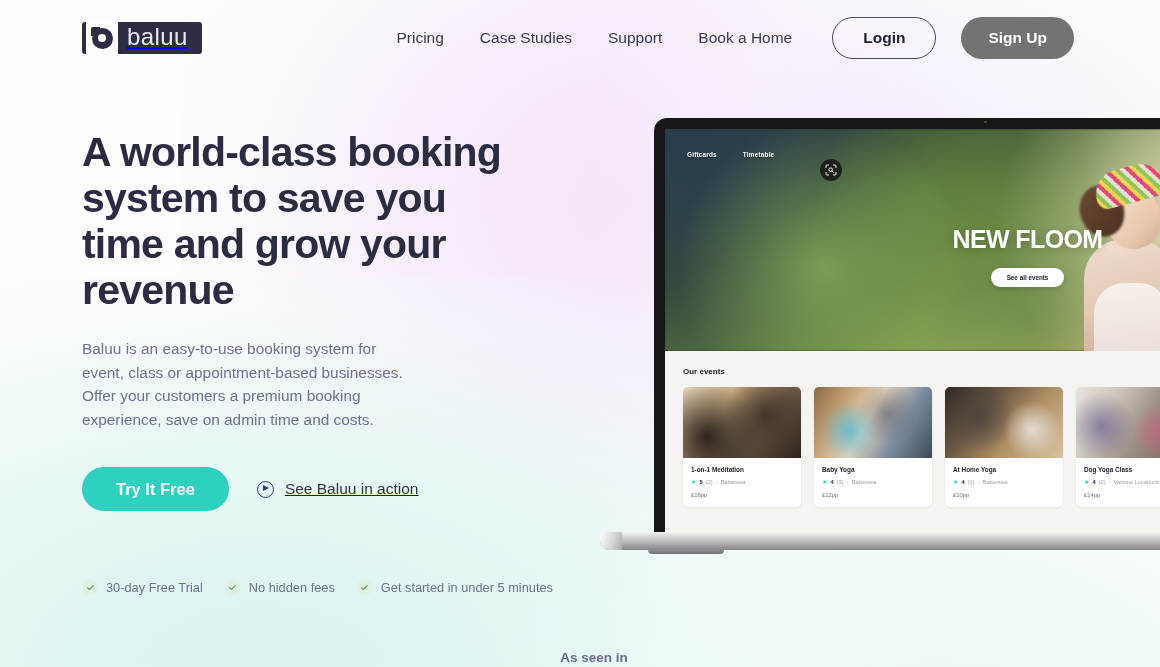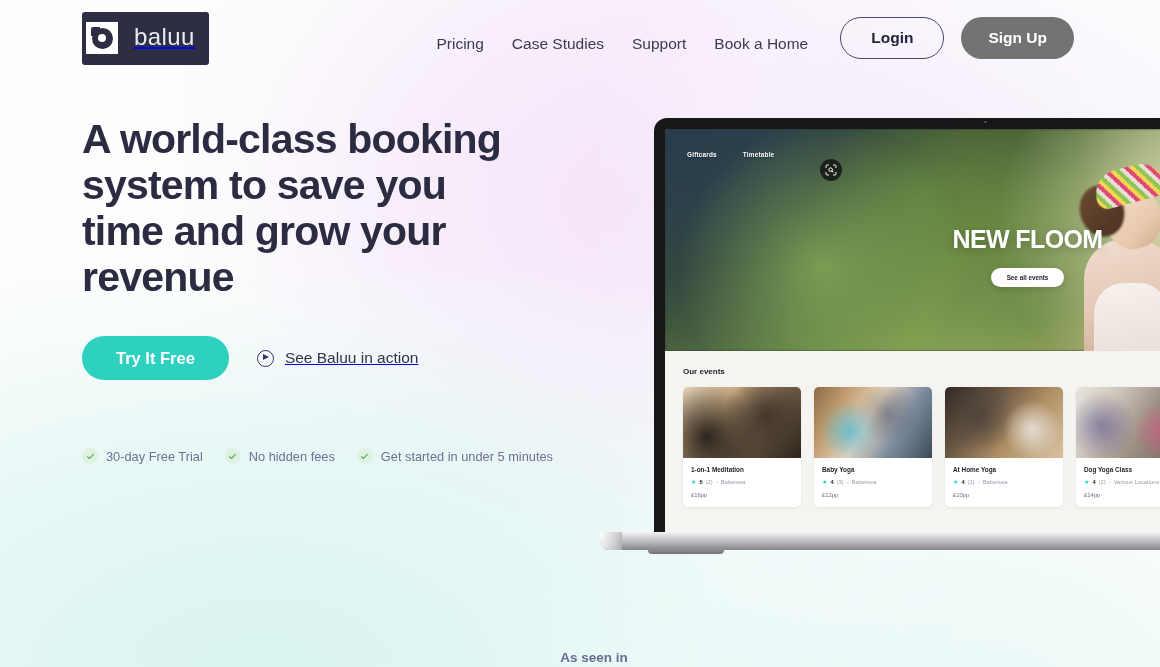--- a/index.html
+++ b/index.html
@@ -80,23 +80,23 @@
     align-items: center;
     padding: 0 86px 0 82px;
     z-index: 40;
   }
 
   .logo {
     display: flex;
     align-items: center;
     background: #2d2d44;
     border-radius: 3px;
-    height: 53px;
+    height: 32px;
     padding: 0 14px 0 4px;
-    gap: 16px;
+    gap: 9px;
   }
   .logo-mark {
     width: 32px; height: 32px;
     background: #ffffff;
     display: flex; align-items: center; justify-content: center;
     flex: none;
   }
   .logo-mark .o-outer {
     width: 21px; height: 21px;
     border-radius: 50%;
@@ -124,22 +124,22 @@
     font-size: 24px;
     letter-spacing: 0.4px;
     font-weight: 400;
     line-height: 1;
     padding-bottom: 2px;
   }
 
   .nav {
     margin-left: auto;
     display: flex;
-    align-items: flex-end;
-    gap: 0;
+    align-items: center;
+    gap: 8px;
   }
   .nav-link {
     color: #3a3a52;
     font-size: 15.5px;
     text-decoration: none;
     padding: 6px 14px;
     white-space: nowrap;
     cursor: pointer;
   }
 
@@ -167,21 +167,21 @@
     font-family: "Liberation Sans", sans-serif;
     padding: 0 27px;
     height: 42px;
     cursor: pointer;
   }
 
   
   .hero-left {
     position: absolute;
     left: 82px;
-    top: 116px;
+    top: 129px;
     width: 470px;
     z-index: 20;
   }
   .hero-title {
     color: #2b2b42;
     font-size: 41px;
     line-height: 46px;
     font-weight: 700;
     letter-spacing: -0.8px;
     width: 430px;
@@ -580,20 +580,21 @@
     <a class="nav-link" href="#">Case Studies</a>
     <a class="nav-link" href="#">Support</a>
     <a class="nav-link" href="#">Book a Home</a>
     <button class="btn-login">Login</button>
     <button class="btn-signup">Sign Up</button>
   </nav>
 </header>
 
 <section class="hero-left">
   <h1 class="hero-title">A world-class booking system to save you time and grow your revenue</h1>
+  <p class="hero-sub">Baluu is an easy-to-use booking system for event, class or appointment-based businesses. Offer your customers a premium booking experience, save on admin time and costs.</p>
 
   <div class="hero-cta">
     <button class="btn-try">Try It Free</button>
 
     <a class="video-link" href="#">
       <span class="play-circle"></span>
       <span class="video-label">See Baluu in action</span>
     </a>
   </div>
 

